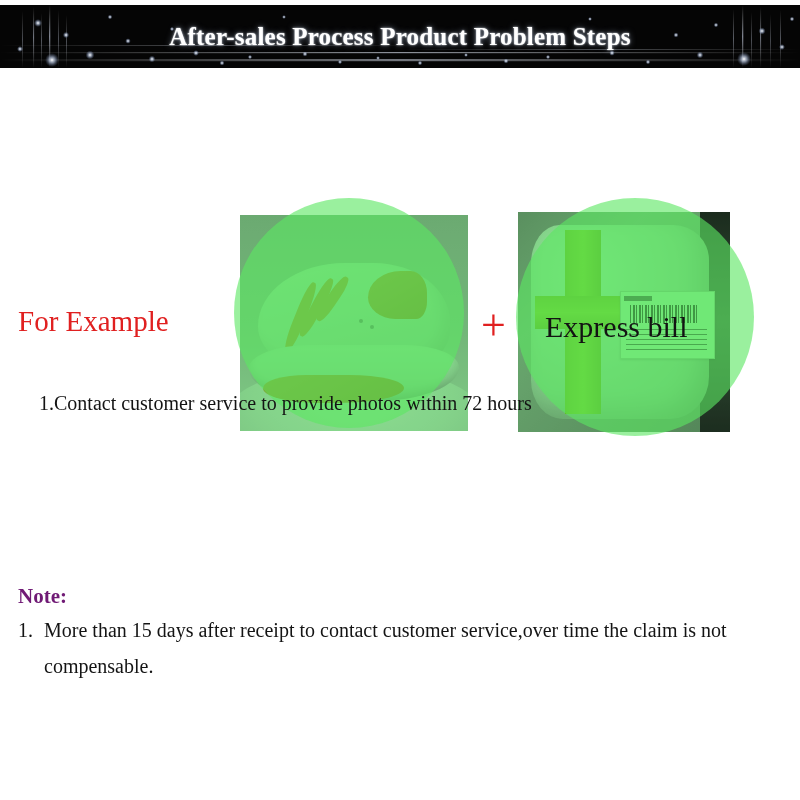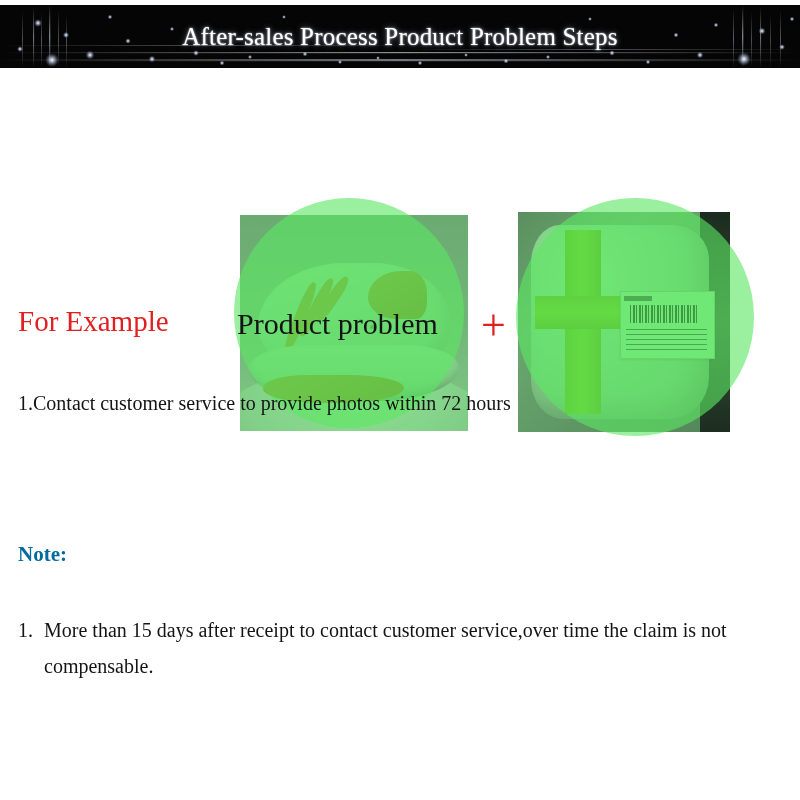--- a/index.html
+++ b/index.html
@@ -18,20 +18,21 @@
 
   
   .banner {
     position: absolute;
     left: 0;
     top: 5px;
     width: 800px;
     height: 63px;
     background: #050505;
     overflow: hidden;
+    font-weight: bold;
   }
   .banner-stars {
     position: absolute;
     inset: 0;
     pointer-events: none;
   }
   .banner-title {
     position: absolute;
     left: 0;
     top: 0;
@@ -270,30 +271,31 @@
     position: absolute;
     left: 18px;
     top: 392px;
     width: 770px;
   }
   .step-item {
     font-size: 20px;
     color: #141414;
     margin-bottom: 37px;
     white-space: nowrap;
+    margin-left: 21px;
   }
 
   
   .note-heading {
     position: absolute;
     left: 18px;
-    top: 542px;
+    top: 584px;
     font-size: 21px;
     font-weight: bold;
-    color: #0369a1;
+    color: #701a75;
   }
   .note-list {
     position: absolute;
     left: 18px;
     top: 612px;
     width: 772px;
   }
   .note-item {
     font-size: 20px;
     color: #141414;
@@ -397,38 +399,38 @@
     <div class="shoe-lace"></div>
     <div class="shoe-lace l2"></div>
     <div class="shoe-lace l3"></div>
     <div class="shoe-sole"></div>
     <div class="shoe-tan-b"></div>
     <div class="shoe-dot" style="left:52%;top:48%;"></div>
     <div class="shoe-dot" style="left:57%;top:51%;"></div>
     <div class="green-tint"></div>
   </div>
   <div class="green-circle circle-1"></div>
-  <div class="photo-caption caption-1">Product problem</div>
 
   <div class="plus-sign">+</div>
 
   <div class="photo photo-2">
     <div class="pkg-bg"></div>
     <div class="pkg-dark"></div>
     <div class="pkg-bag"></div>
     <div class="pkg-tape-v"></div>
     <div class="pkg-tape-h"></div>
     <div class="pkg-label">
       <div class="pkg-label-top"></div>
       <div class="pkg-barcode"></div>
       <div class="pkg-lines"></div>
     </div>
     <div class="green-tint"></div>
   </div>
   <div class="green-circle circle-2"></div>
+  <div class="photo-caption caption-2">Express bill</div>
 </div>
 
 <div class="steps">
   <div class="step-item">1.Contact customer service to provide photos within 72 hours</div>
 </div>
 
 <div class="note-heading">Note:</div>
 <div class="note-list">
   <div class="note-item">
     <span class="note-num">1.</span><span>More than 15 days after receipt to contact customer service,over time the claim is not compensable.</span>

